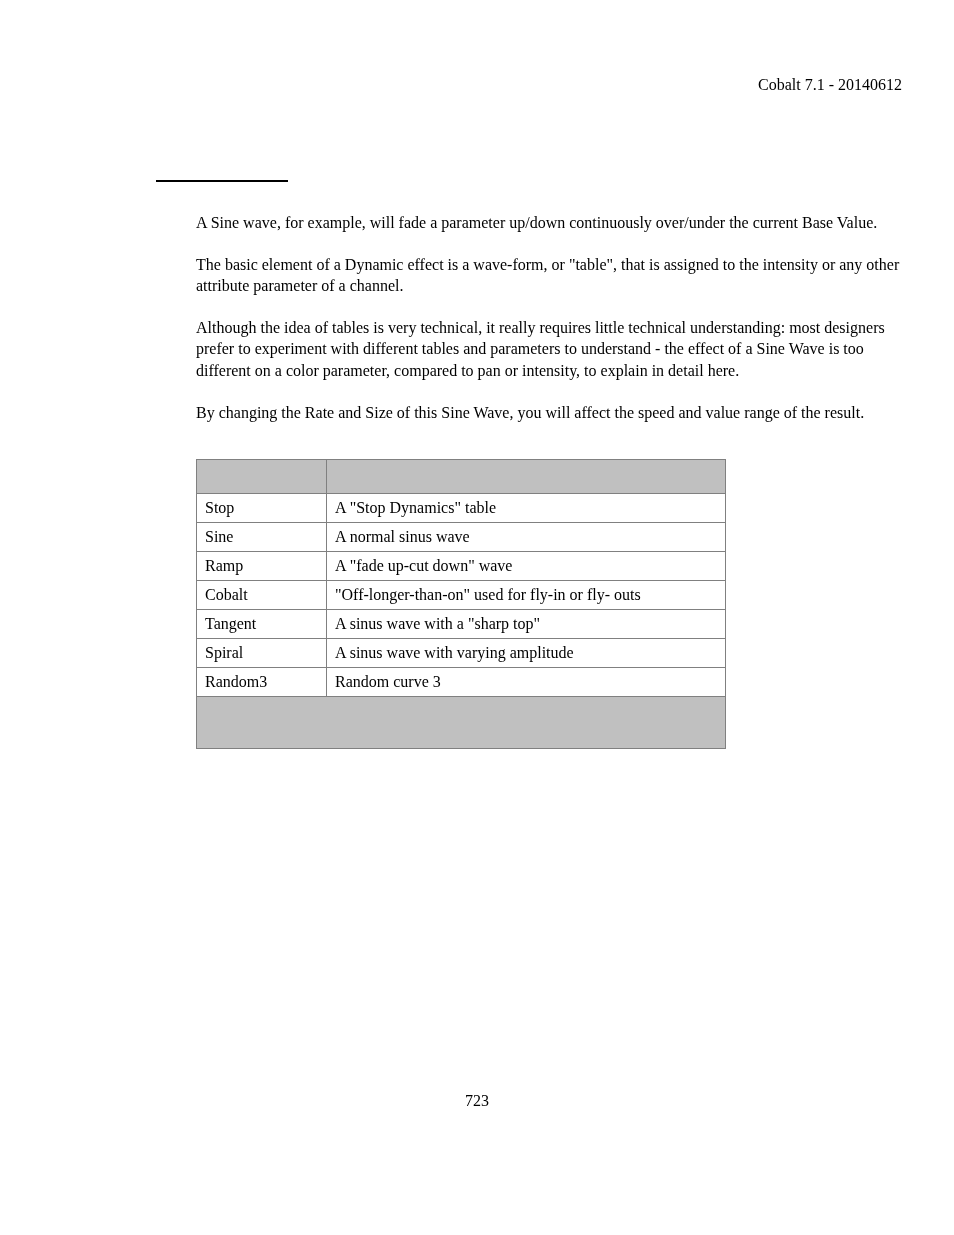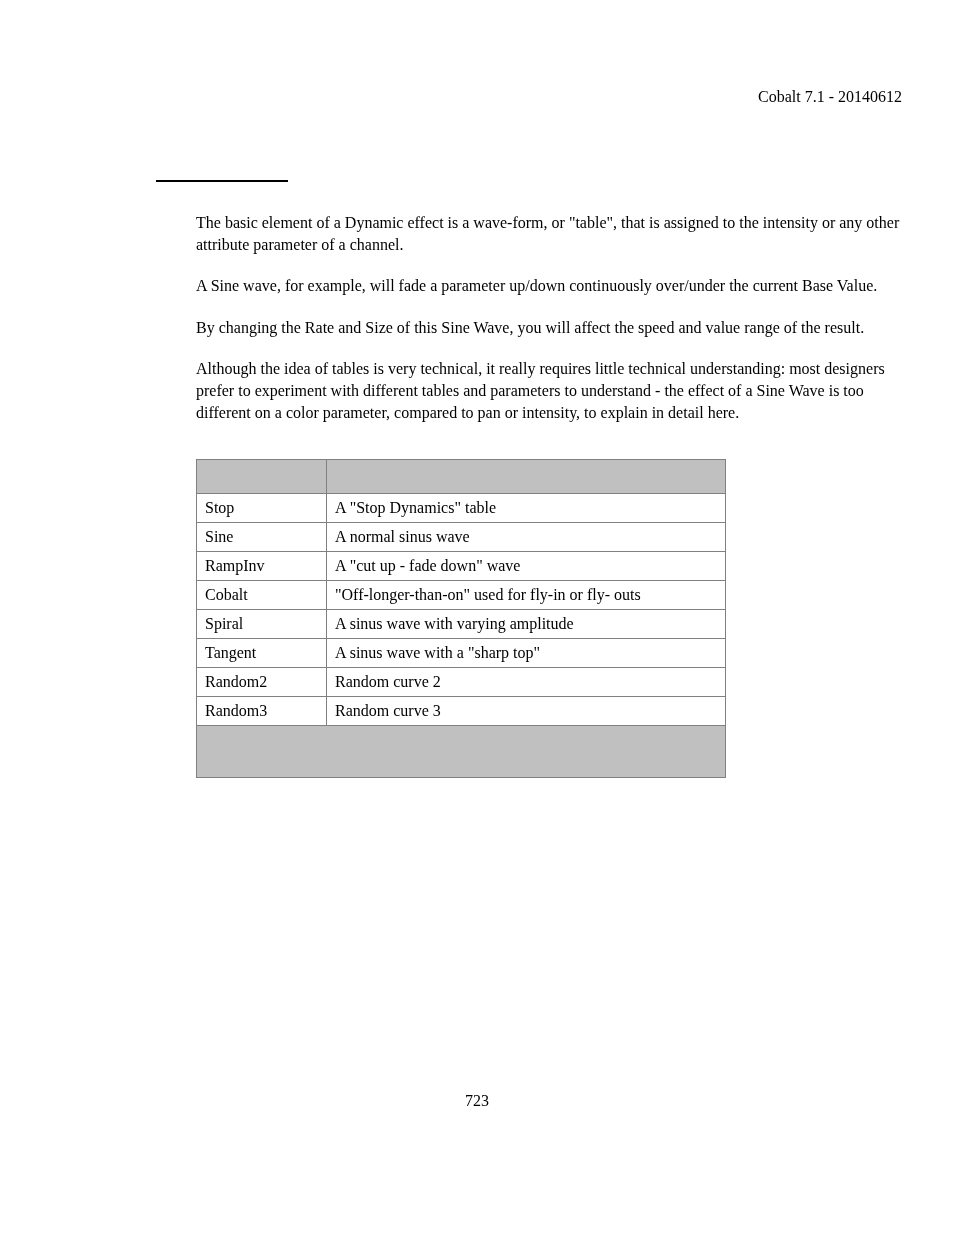--- a/index.html
+++ b/index.html
@@ -16,21 +16,21 @@
     color: #000000;
     position: relative;
   }
   .page {
     padding: 80px 52px 40px 52px;
     height: 100%;
     position: relative;
   }
   .header-right {
     position: absolute;
-    top: 88px;
+    top: 76px;
     right: 52px;
     font-size: 16px;
   }
   .content {
     margin-left: 144px;
     margin-right: 0;
     padding-top: 100px;
   }
   .rule {
     border: none;
@@ -82,60 +82,56 @@
 <body>
 
 <div class="page">
 
   <div class="header-right">Cobalt 7.1 - 20140612</div>
 
   <div class="content">
 
     <hr class="rule">
 
+    <p class="para">A Sine wave, for example, will fade a parameter up/down continuously over/under the current Base Value.</p>
     <p class="para">The basic element of a Dynamic effect is a wave-form, or "table", that is assigned to the intensity or any other attribute parameter of a channel.</p>
-    <p class="para">A Sine wave, for example, will fade a parameter up/down continuously over/under the current Base Value.</p>
+    <p class="para">Although the idea of tables is very technical, it really requires little technical understanding: most designers prefer to experiment with different tables and parameters to understand - the effect of a Sine Wave is too different on a color parameter, compared to pan or intensity, to explain in detail here.</p>
     <p class="para">By changing the Rate and Size of this Sine Wave, you will affect the speed and value range of the result.</p>
-    <p class="para">Although the idea of tables is very technical, it really requires little technical understanding: most designers prefer to experiment with different tables and parameters to understand - the effect of a Sine Wave is too different on a color parameter, compared to pan or intensity, to explain in detail here.</p>
 
     <table class="waves">
       <thead>
         <tr>
           <th class="col-name"></th>
           <th></th>
         </tr>
       </thead>
       <tbody>
           <tr>
             <td class="col-name">Stop</td>
             <td>A "Stop Dynamics" table</td>
           </tr>
           <tr>
             <td class="col-name">Sine</td>
             <td>A normal sinus wave</td>
           </tr>
           <tr>
-            <td class="col-name">RampInv</td>
-            <td>A "cut up - fade down" wave</td>
+            <td class="col-name">Ramp</td>
+            <td>A "fade up-cut down" wave</td>
           </tr>
           <tr>
             <td class="col-name">Cobalt</td>
             <td>"Off-longer-than-on" used for fly-in or fly- outs</td>
           </tr>
           <tr>
-            <td class="col-name">Spiral</td>
-            <td>A sinus wave with varying amplitude</td>
-          </tr>
-          <tr>
             <td class="col-name">Tangent</td>
             <td>A sinus wave with a "sharp top"</td>
           </tr>
           <tr>
-            <td class="col-name">Random2</td>
-            <td>Random curve 2</td>
+            <td class="col-name">Spiral</td>
+            <td>A sinus wave with varying amplitude</td>
           </tr>
           <tr>
             <td class="col-name">Random3</td>
             <td>Random curve 3</td>
           </tr>
         </tbody>
       <tfoot>
         <tr>
           <td colspan="2"></td>
         </tr>

